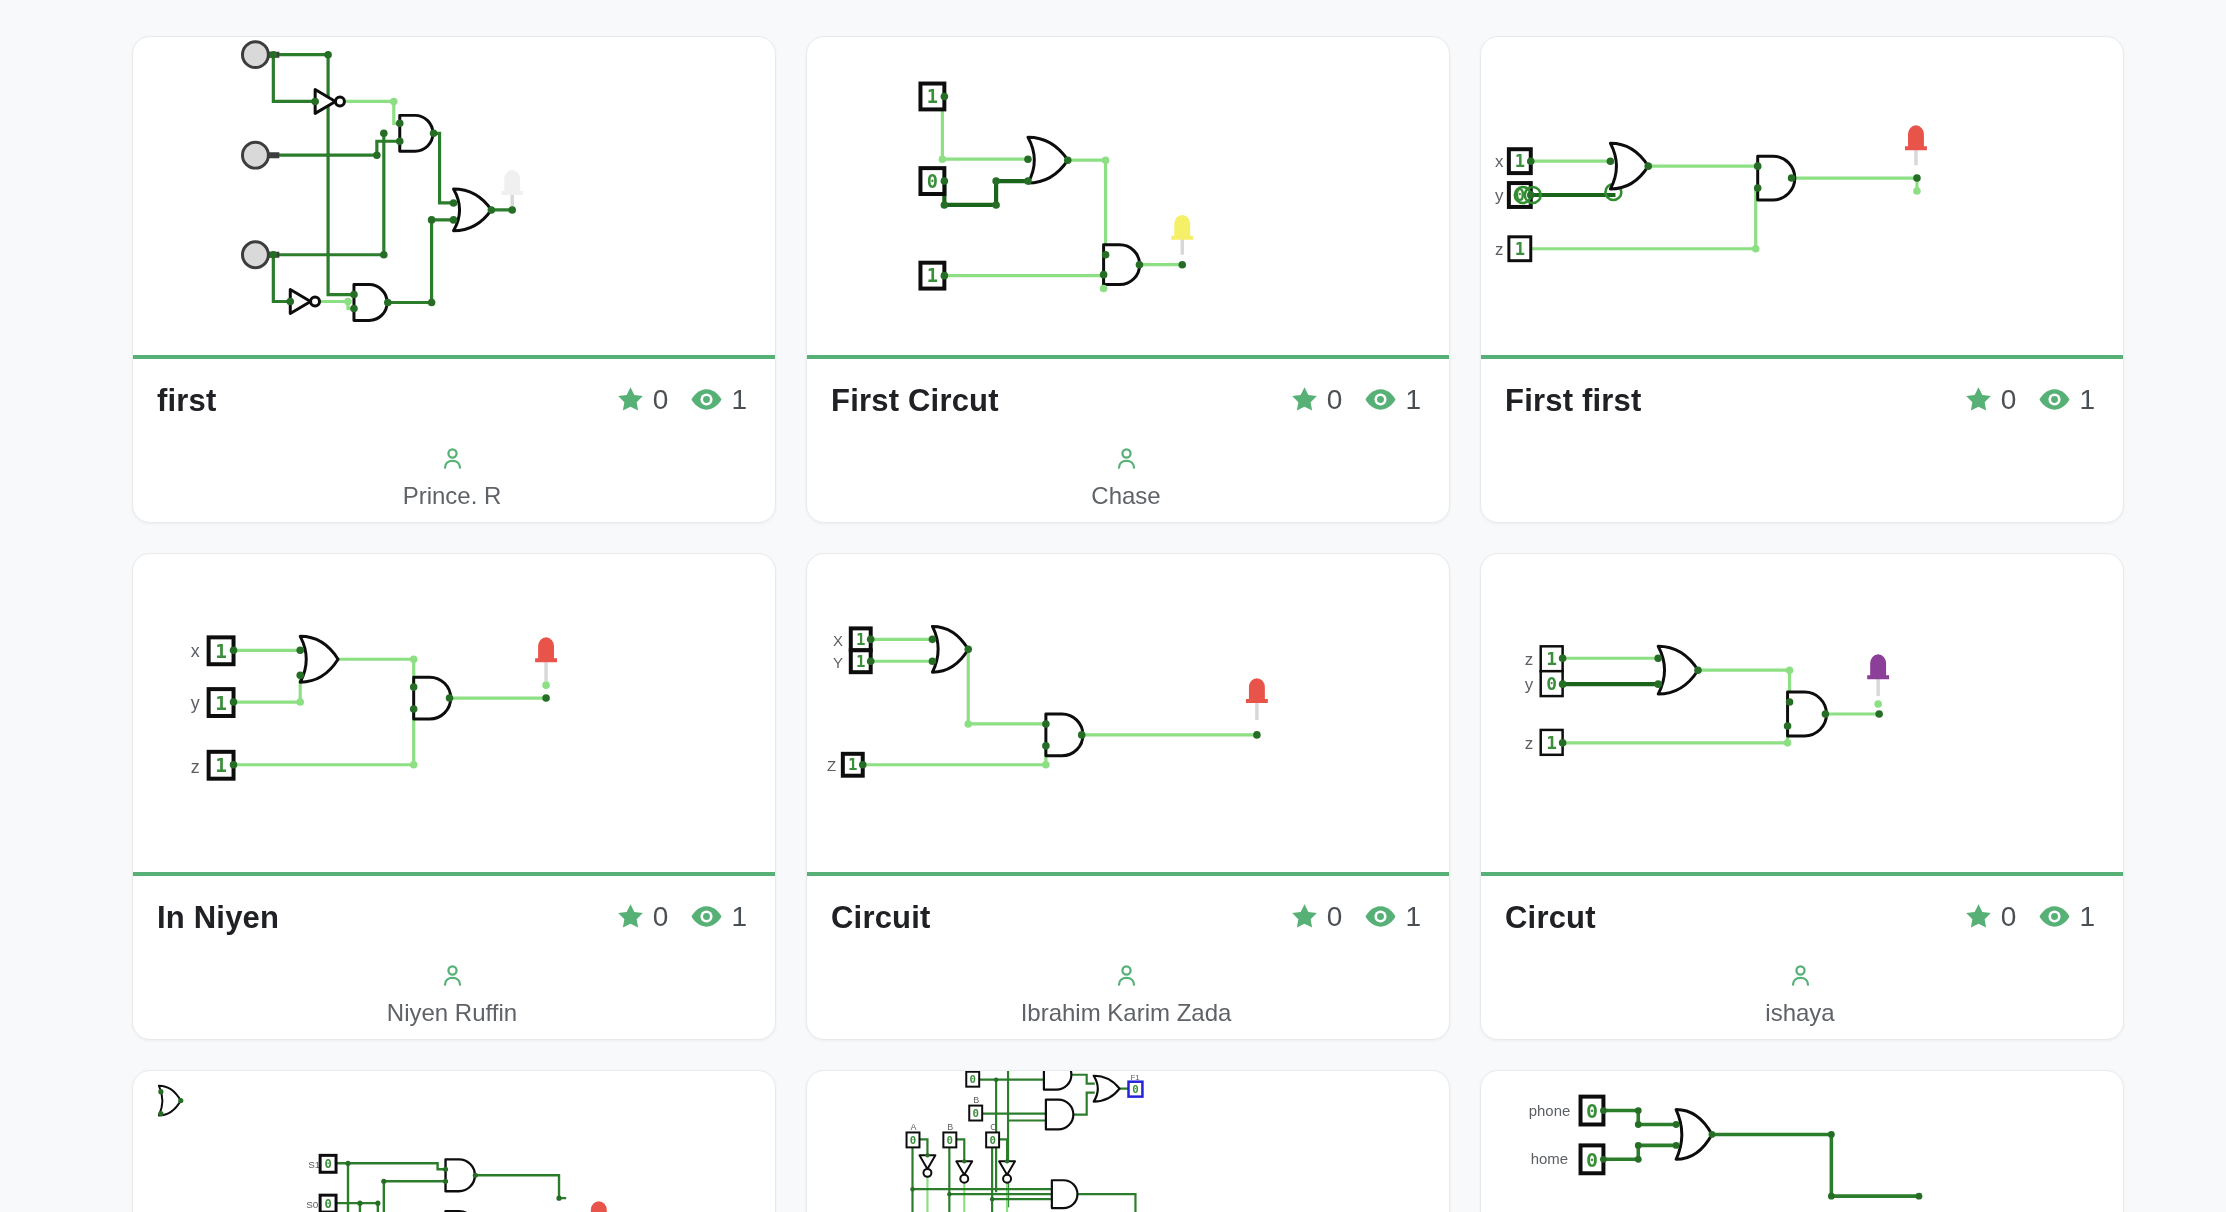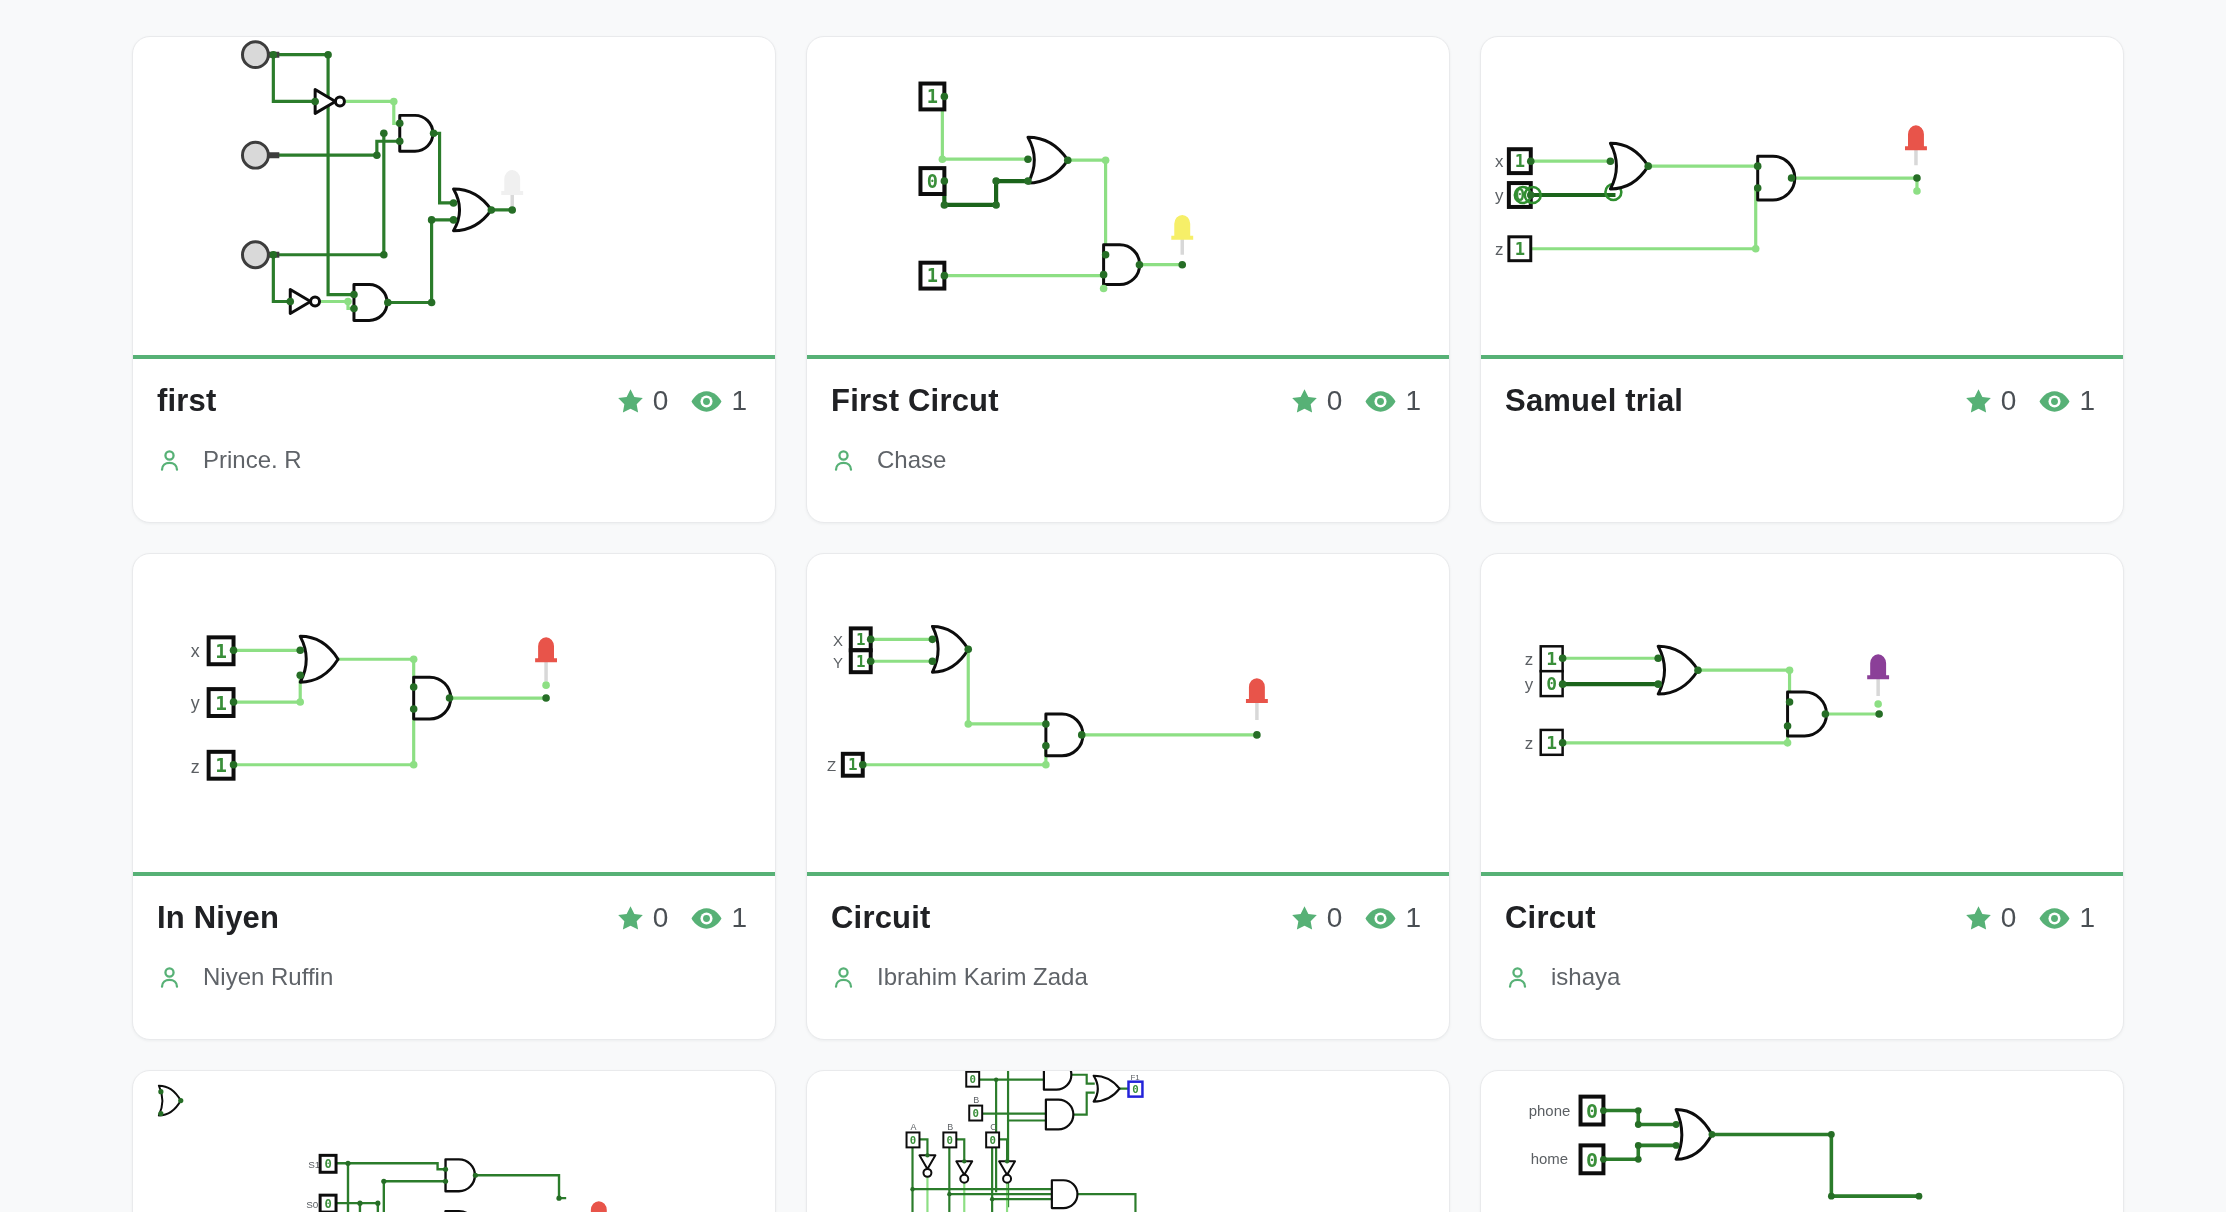--- a/index.html
+++ b/index.html
@@ -20,28 +20,28 @@
     border-radius:18px;
     overflow:hidden;
     height:487px;
     box-shadow:0 1px 3px rgba(25,45,35,.05);
     box-sizing:border-box;
   }
   .thumb{height:318px;overflow:hidden;}
   .thumb svg{display:block;}
   .divider{height:4px;background:var(--accent,#57b176);}
   .footer{padding:24px 28px 0 24px;}
-  .title-row{display:flex;justify-content:space-between;align-items:center;}
+  .title-row{display:flex;justify-content:space-between;align-items:flex-start;}
   .title{font-size:31px;font-weight:700;color:var(--title,#202124);margin:0;letter-spacing:.2px;}
   .stats{display:flex;align-items:center;gap:8px;}
   .ic{flex:none;}
   .ic.star{width:29px;height:29px;}
   .ic.eye{width:33px;height:33px;margin-left:14px;}
   .num{font-size:28px;color:var(--count,#4a4f54);}
-  .author-row{display:flex;align-items:center;gap:21px;margin-top:27px;}
+  .author-row{display:flex;align-items:center;gap:11px;margin-top:27px;flex-direction:column;}
   .ic.user{width:25px;height:25px;}
   .author{font-size:24px;color:var(--author,#5f6368);}
 </style>
 </head>
 <body>
 
 <main class="grid" id="grid">
     <article class="card">
     <div class="thumb">
         <svg viewBox="0 0 645 318" width="642" height="318">
@@ -218,21 +218,21 @@
           <circle cx="278" cy="151" r="3.8" fill="#266e26"></circle>
           <circle cx="312" cy="141" r="3.8" fill="#266e26"></circle>
           <circle cx="438" cy="141" r="3.8" fill="#266e26"></circle>
           <circle cx="276" cy="212" r="3.8" fill="#8ddf84"></circle>
           <circle cx="438" cy="154" r="3.8" fill="#8ddf84"></circle>
         </svg>
       </div>
     <div class="divider"></div>
     <div class="footer">
       <div class="title-row">
-        <h3 class="title">Samuel trial</h3>
+        <h3 class="title">First first</h3>
         <div class="stats">
           <svg class="ic star" viewBox="0 0 24 24">
             <polygon points="12,1.8 15.2,8.2 22.2,9.2 17.1,14.2 18.3,21.2 12,17.9 5.7,21.2 6.9,14.2 1.8,9.2 8.8,8.2" fill="#57b176"></polygon>
           </svg>
           <span class="num">0</span>
           <svg class="ic eye" viewBox="0 0 24 24">
             <path d="M12 4.6C6.2 4.6 2.4 9.6 1.1 12c1.3 2.4 5.1 7.4 10.9 7.4S21.6 14.4 22.9 12C21.6 9.6 17.8 4.6 12 4.6z" fill="#57b176"></path>
             <circle cx="12" cy="12" r="4.4" fill="#ffffff"></circle>
             <circle cx="12" cy="12" r="2.5" fill="#57b176"></circle>
           </svg>

